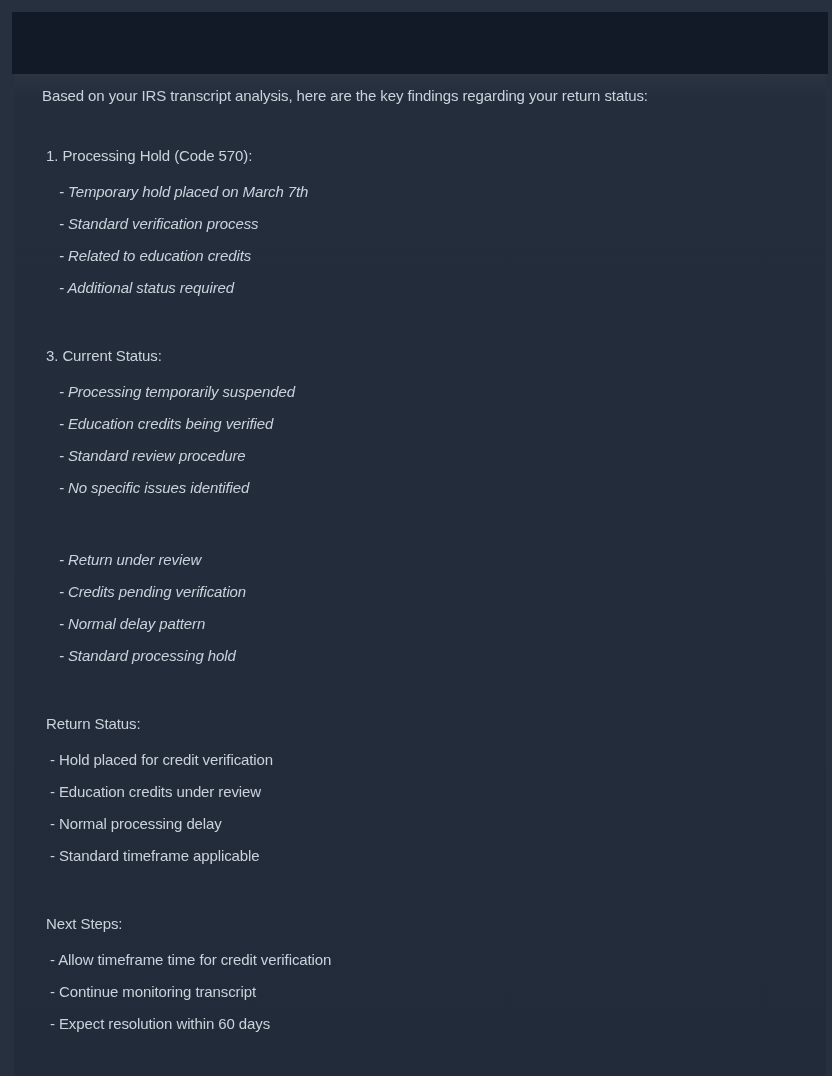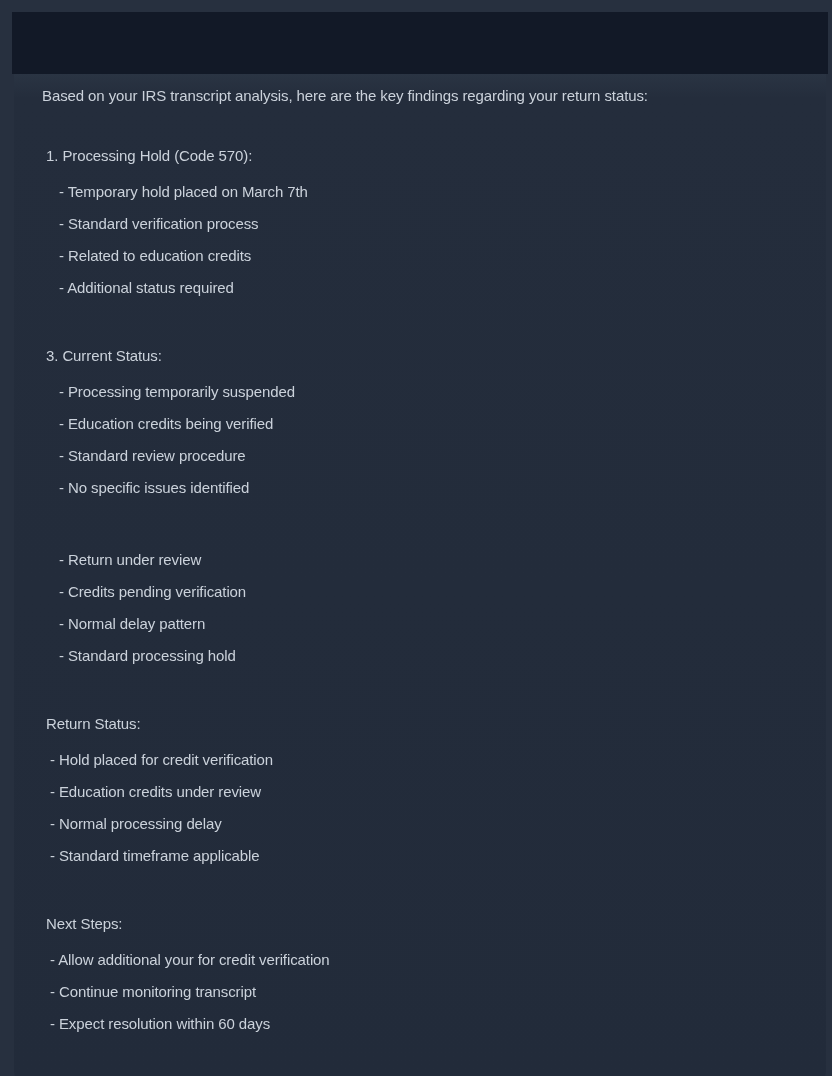--- a/index.html
+++ b/index.html
@@ -18,21 +18,21 @@
     background: linear-gradient(180deg, #2a3443 0px, #242d3c 24px, #222b3a 100%);
     border-radius: 0 0 10px 10px;
     padding: 6px 22px 0 24px;
     color: #cbd2db;
     font-size: 15px;
     line-height: 24px;
     letter-spacing: -0.1px;
   }
   .line { white-space: pre-wrap; }
   .block { margin-bottom: 24px; }
-  .items.indented .line { padding-left: 13px; }
+  .items.indented .line { padding-left: 13px; font-style: italic; }
   .closing { max-width: 784px; }
 </style>
 </head>
 <body>
 
 <div class="app">
   <div class="titlebar"></div>
   <div class="content-card">
 
     <p class="line block">Based on your IRS transcript analysis, here are the key findings regarding your return status:</p>
@@ -73,21 +73,21 @@
         <p class="line">- Hold placed for credit verification</p>
         <p class="line">- Education credits under review</p>
         <p class="line">- Normal processing delay</p>
         <p class="line">- Standard timeframe applicable</p>
       </div>
     </div>
 
     <div class="block">
       <p class="line">Next Steps:</p>
       <div class="items">
-        <p class="line">- Allow additional your for credit verification</p>
+        <p class="line">- Allow timeframe time for credit verification</p>
         <p class="line">- Continue monitoring transcript</p>
         <p class="line">- Expect resolution within 60 days</p>
       </div>
     </div>
 
 
   </div>
 </div>
 
 </body></html>

